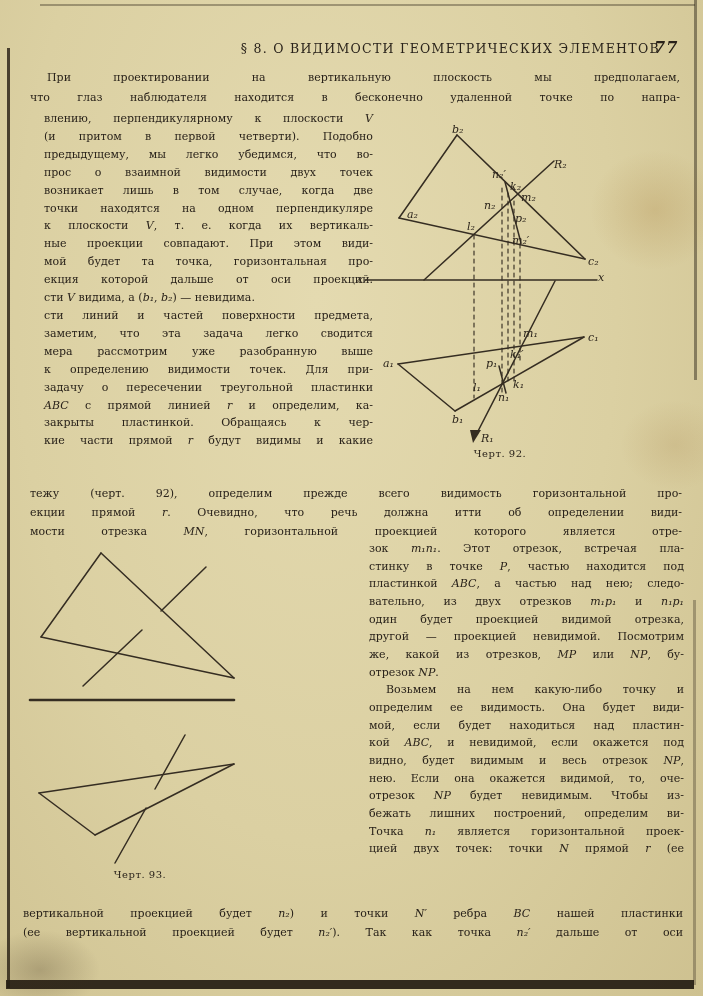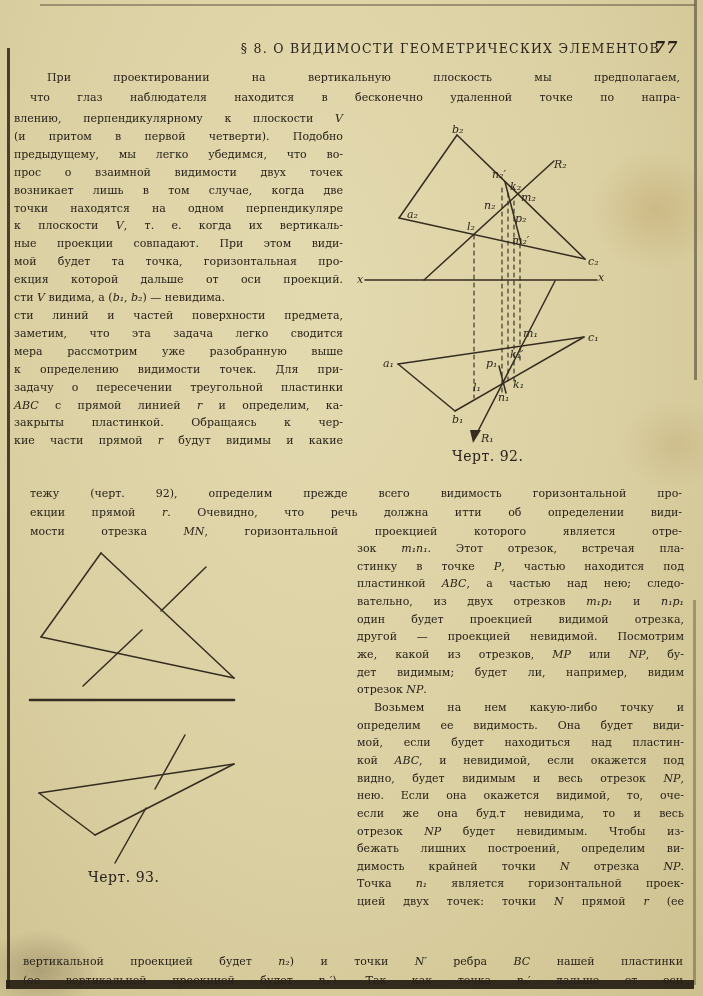--- a/index.html
+++ b/index.html
@@ -28,33 +28,33 @@
   .pagenum{position:absolute; left:634px; top:38px; width:40px;
     font-size:16px; font-weight:700; font-style:italic; letter-spacing:1px;margin-left:20px;}
 
   .txt{position:absolute;}
   .line{font-size:11px; text-align:justify; text-align-last:justify; white-space:normal;}
   .line.in{text-indent:17px;}
   .line.end{text-align-last:left;}
   .it{font-style:italic;}
 
   .sec-p1{left:30px; top:68px; width:650px;}  .sec-p1 .line{line-height:19.5px;}
-  .sec-colL{left:14px; top:110px; width:329px;} .sec-colL .line{line-height:17.9px;}
+  .sec-colL{left:44px; top:110px; width:329px;} .sec-colL .line{line-height:17.9px;}
   .sec-fw1{left:30px; top:484px; width:652px;} .sec-fw1 .line{line-height:19.2px;}
-  .sec-colR{left:357px; top:540px; width:327px;} .sec-colR .line{line-height:17.65px;}
-  .sec-fw2{left:23px; top:904px; width:660px;margin-top:48px;} .sec-fw2 .line{line-height:19.3px;}
+  .sec-colR{left:357px; top:540px; width:327px;} .sec-colR .line{line-height:17.65px;margin-left:12px;}
+  .sec-fw2{left:23px; top:904px; width:660px;} .sec-fw2 .line{line-height:19.3px;}
 
   .fig{position:absolute;}
   .fig svg{display:block; overflow:visible;}
   .fig line, .fig path, .fig polyline{stroke:#352d22; stroke-width:1.5; fill:none; stroke-linecap:round;}
   .fig .dash{stroke-width:1.2; stroke-dasharray:4 4; opacity:.95;}
   .fig .thick{stroke-width:2.6;}
   .fig polygon{fill:#352d22; stroke:none;}
   .fig text{font-family:"DejaVu Serif", serif; font-style:italic; font-size:11px; fill:#2c251c;}
-  .caption{position:absolute; font-size:14px; text-align:left; letter-spacing:.5px; color:#29221a;}
+  .caption{position:absolute; font-size:10px; text-align:center; letter-spacing:.5px; color:#29221a;}
   .cap92{left:452px; top:448px; width:96px;}
   .cap93{left:88px; top:869px; width:104px;}
 </style>
 </head>
 <body>
 
 <div class="page">
 
   <div class="edge edge-left"></div>
   <div class="edge edge-bottom"></div>
@@ -99,32 +99,29 @@
       <div class="line"><span>мости отрезка </span><span class="it">MN</span><span>, горизонтальной проекцией которого является отре-</span></div>
     </div>
   <div class="txt sec-colR">
       <div class="line"><span>зок </span><span class="it">m₁n₁</span><span>. Этот отрезок, встречая пла-</span></div>
       <div class="line"><span>стинку в точке </span><span class="it">P</span><span>, частью находится под</span></div>
       <div class="line"><span>пластинкой </span><span class="it">ABC</span><span>, а частью над нею; следо-</span></div>
       <div class="line"><span>вательно, из двух отрезков </span><span class="it">m₁p₁</span><span> и </span><span class="it">n₁p₁</span></div>
       <div class="line"><span>один будет проекцией видимой отрезка,</span></div>
       <div class="line"><span>другой — проекцией невидимой. Посмотрим</span></div>
       <div class="line"><span>же, какой из отрезков, </span><span class="it">MP</span><span> или </span><span class="it">NP</span><span>, бу-</span></div>
-      <div class="line"><span>дет видимым; будет ли, например, видим</span></div>
       <div class="line end"><span>отрезок </span><span class="it">NP</span><span>.</span></div>
       <div class="line in"><span>Возьмем на нем какую-либо точку и</span></div>
       <div class="line"><span>определим ее видимость. Она будет види-</span></div>
       <div class="line"><span>мой, если будет находиться над пластин-</span></div>
       <div class="line"><span>кой </span><span class="it">ABC</span><span>, и невидимой, если окажется под</span></div>
       <div class="line"><span>видно, будет видимым и весь отрезок </span><span class="it">NP</span><span>,</span></div>
       <div class="line"><span>нею. Если она окажется видимой, то, оче-</span></div>
-      <div class="line"><span>если же она буд.т невидима, то и весь</span></div>
       <div class="line"><span>отрезок </span><span class="it">NP</span><span> будет невидимым. Чтобы из-</span></div>
       <div class="line"><span>бежать лишних построений, определим ви-</span></div>
-      <div class="line"><span>димость крайней точки </span><span class="it">N</span><span> отрезка </span><span class="it">NP</span><span>.</span></div>
       <div class="line"><span>Точка </span><span class="it">n₁</span><span> является горизонтальной проек-</span></div>
       <div class="line"><span>цией двух точек: точки </span><span class="it">N</span><span> прямой </span><span class="it">r</span><span> (ее</span></div>
     </div>
   <div class="txt sec-fw2">
       <div class="line"><span>вертикальной проекцией будет </span><span class="it">n₂</span><span>) и точки </span><span class="it">N′</span><span> ребра </span><span class="it">BC</span><span> нашей пластинки</span></div>
       <div class="line"><span>(ее вертикальной проекцией будет </span><span class="it">n₂′</span><span>). Так как точка </span><span class="it">n₂′</span><span> дальше от оси</span></div>
     </div>
 
   <div class="fig" style="left:355px; top:115px;">
     <svg width="345" height="355" viewBox="0 0 345 355">

